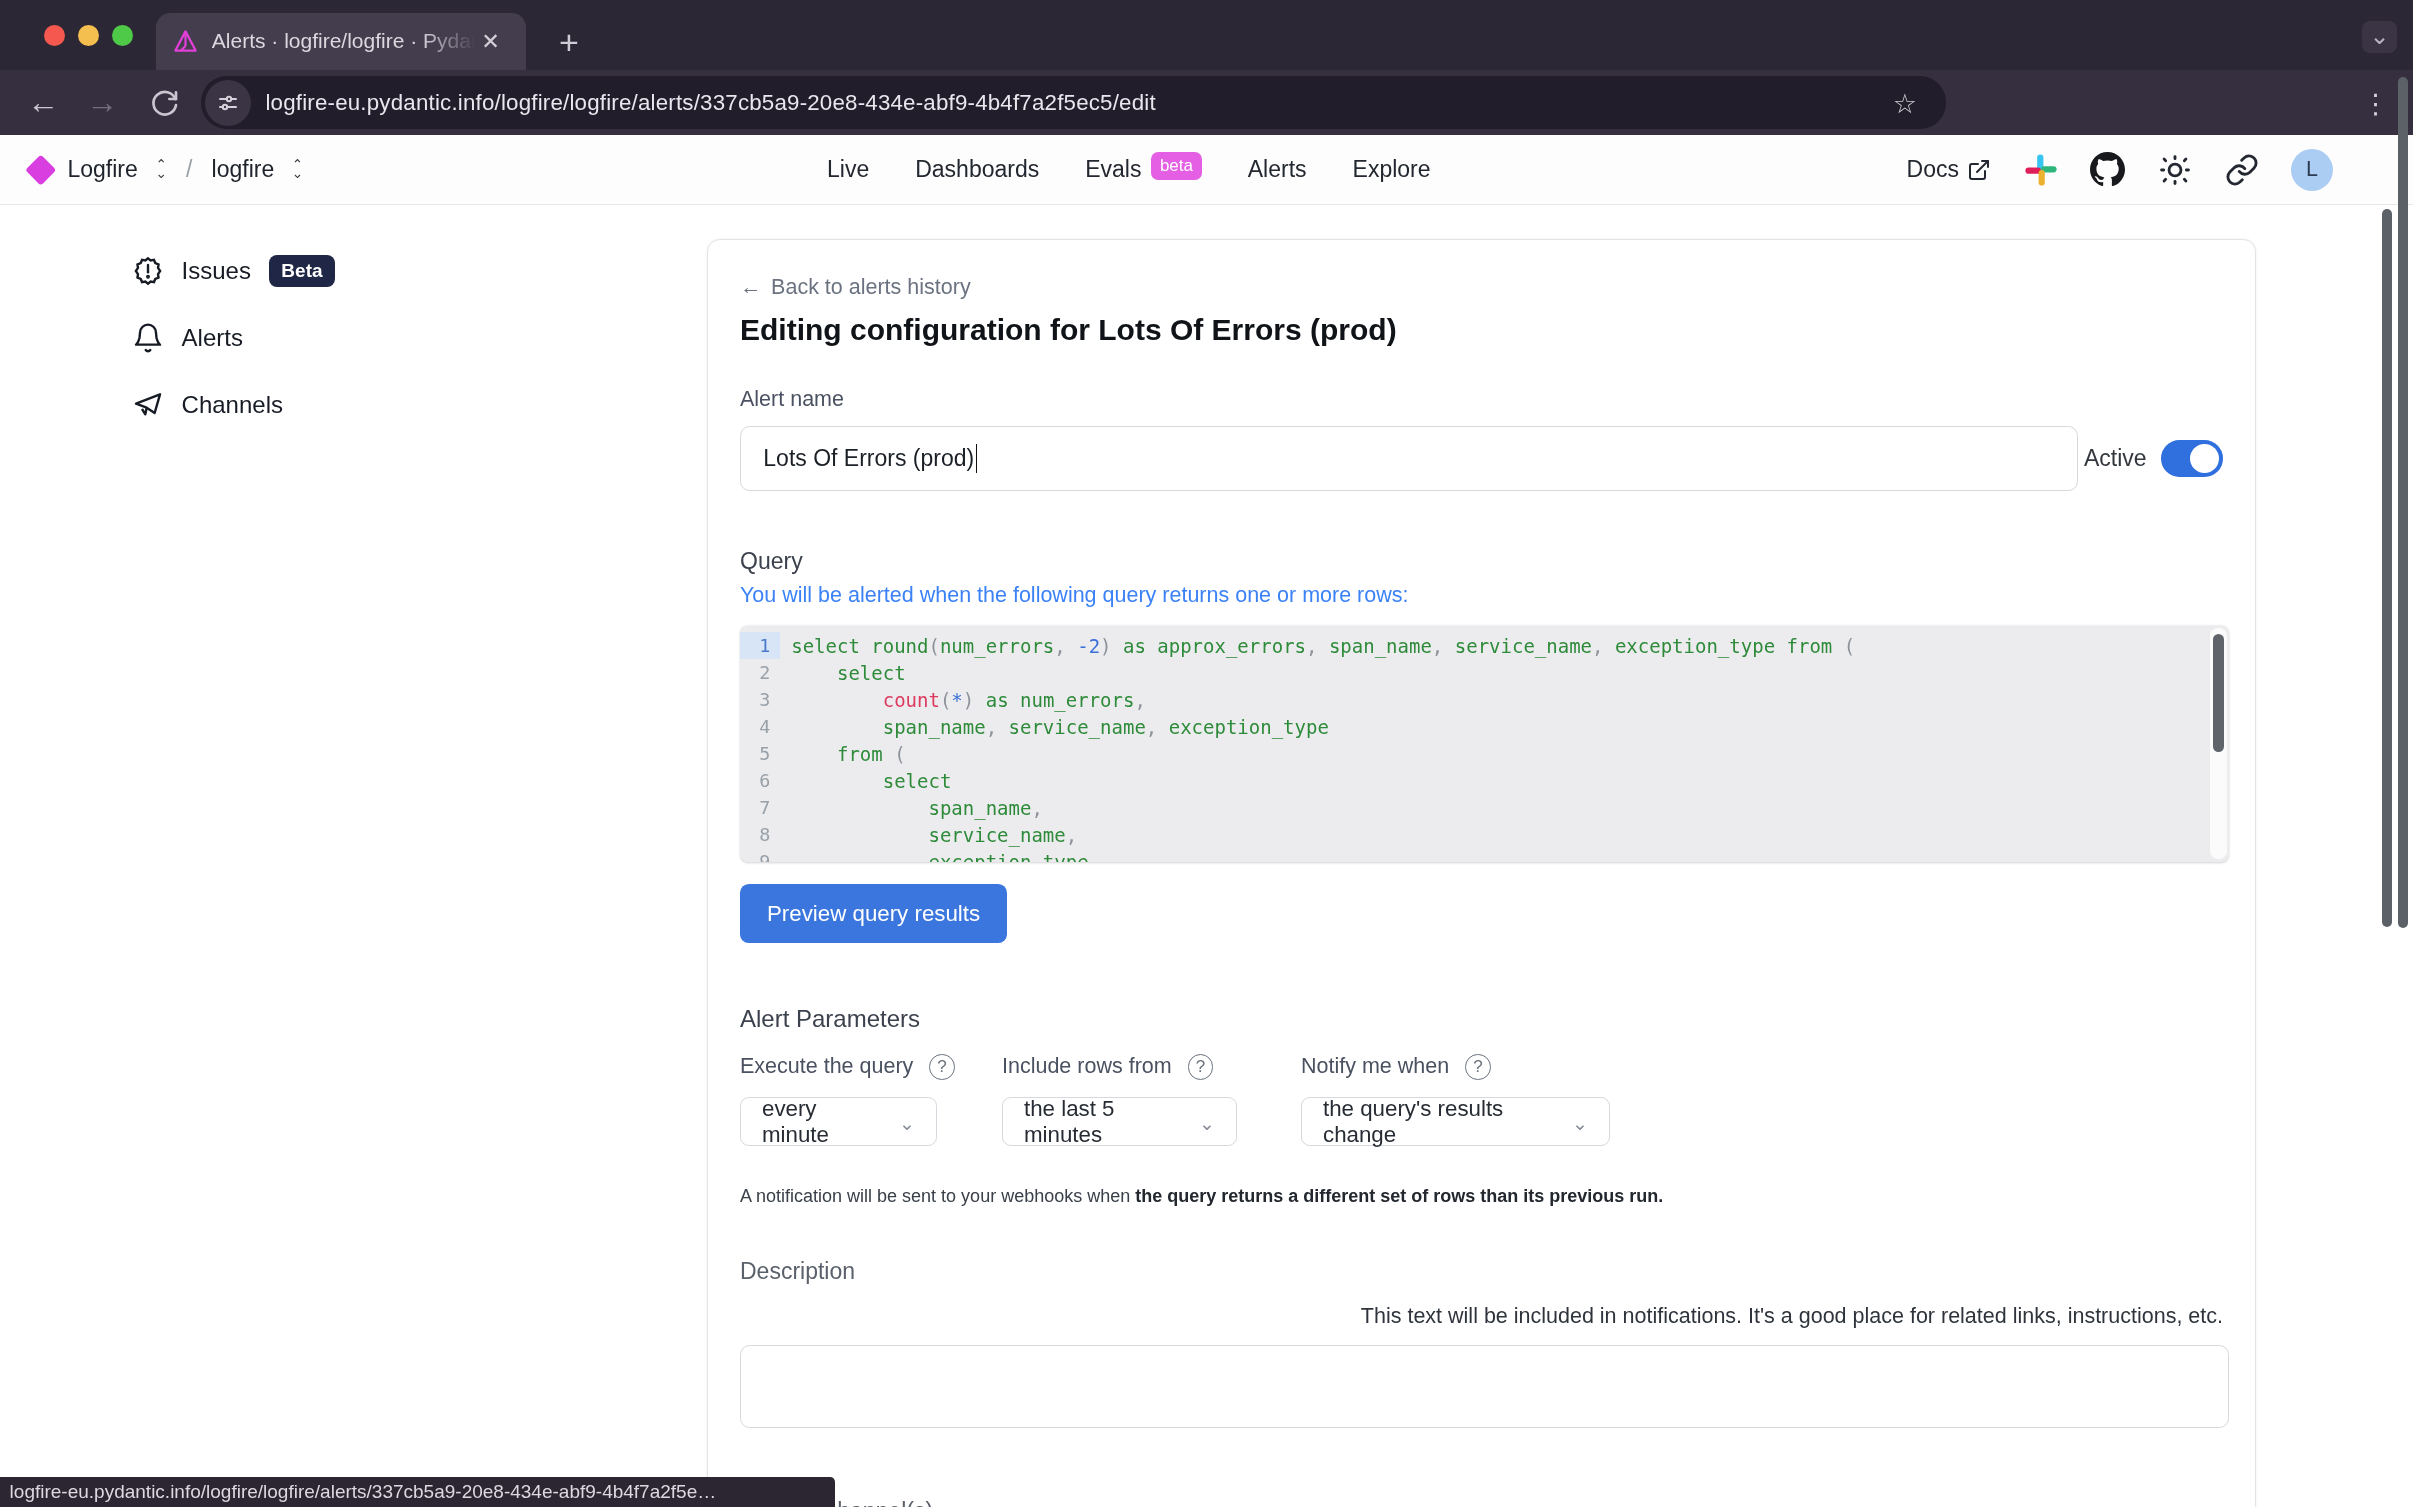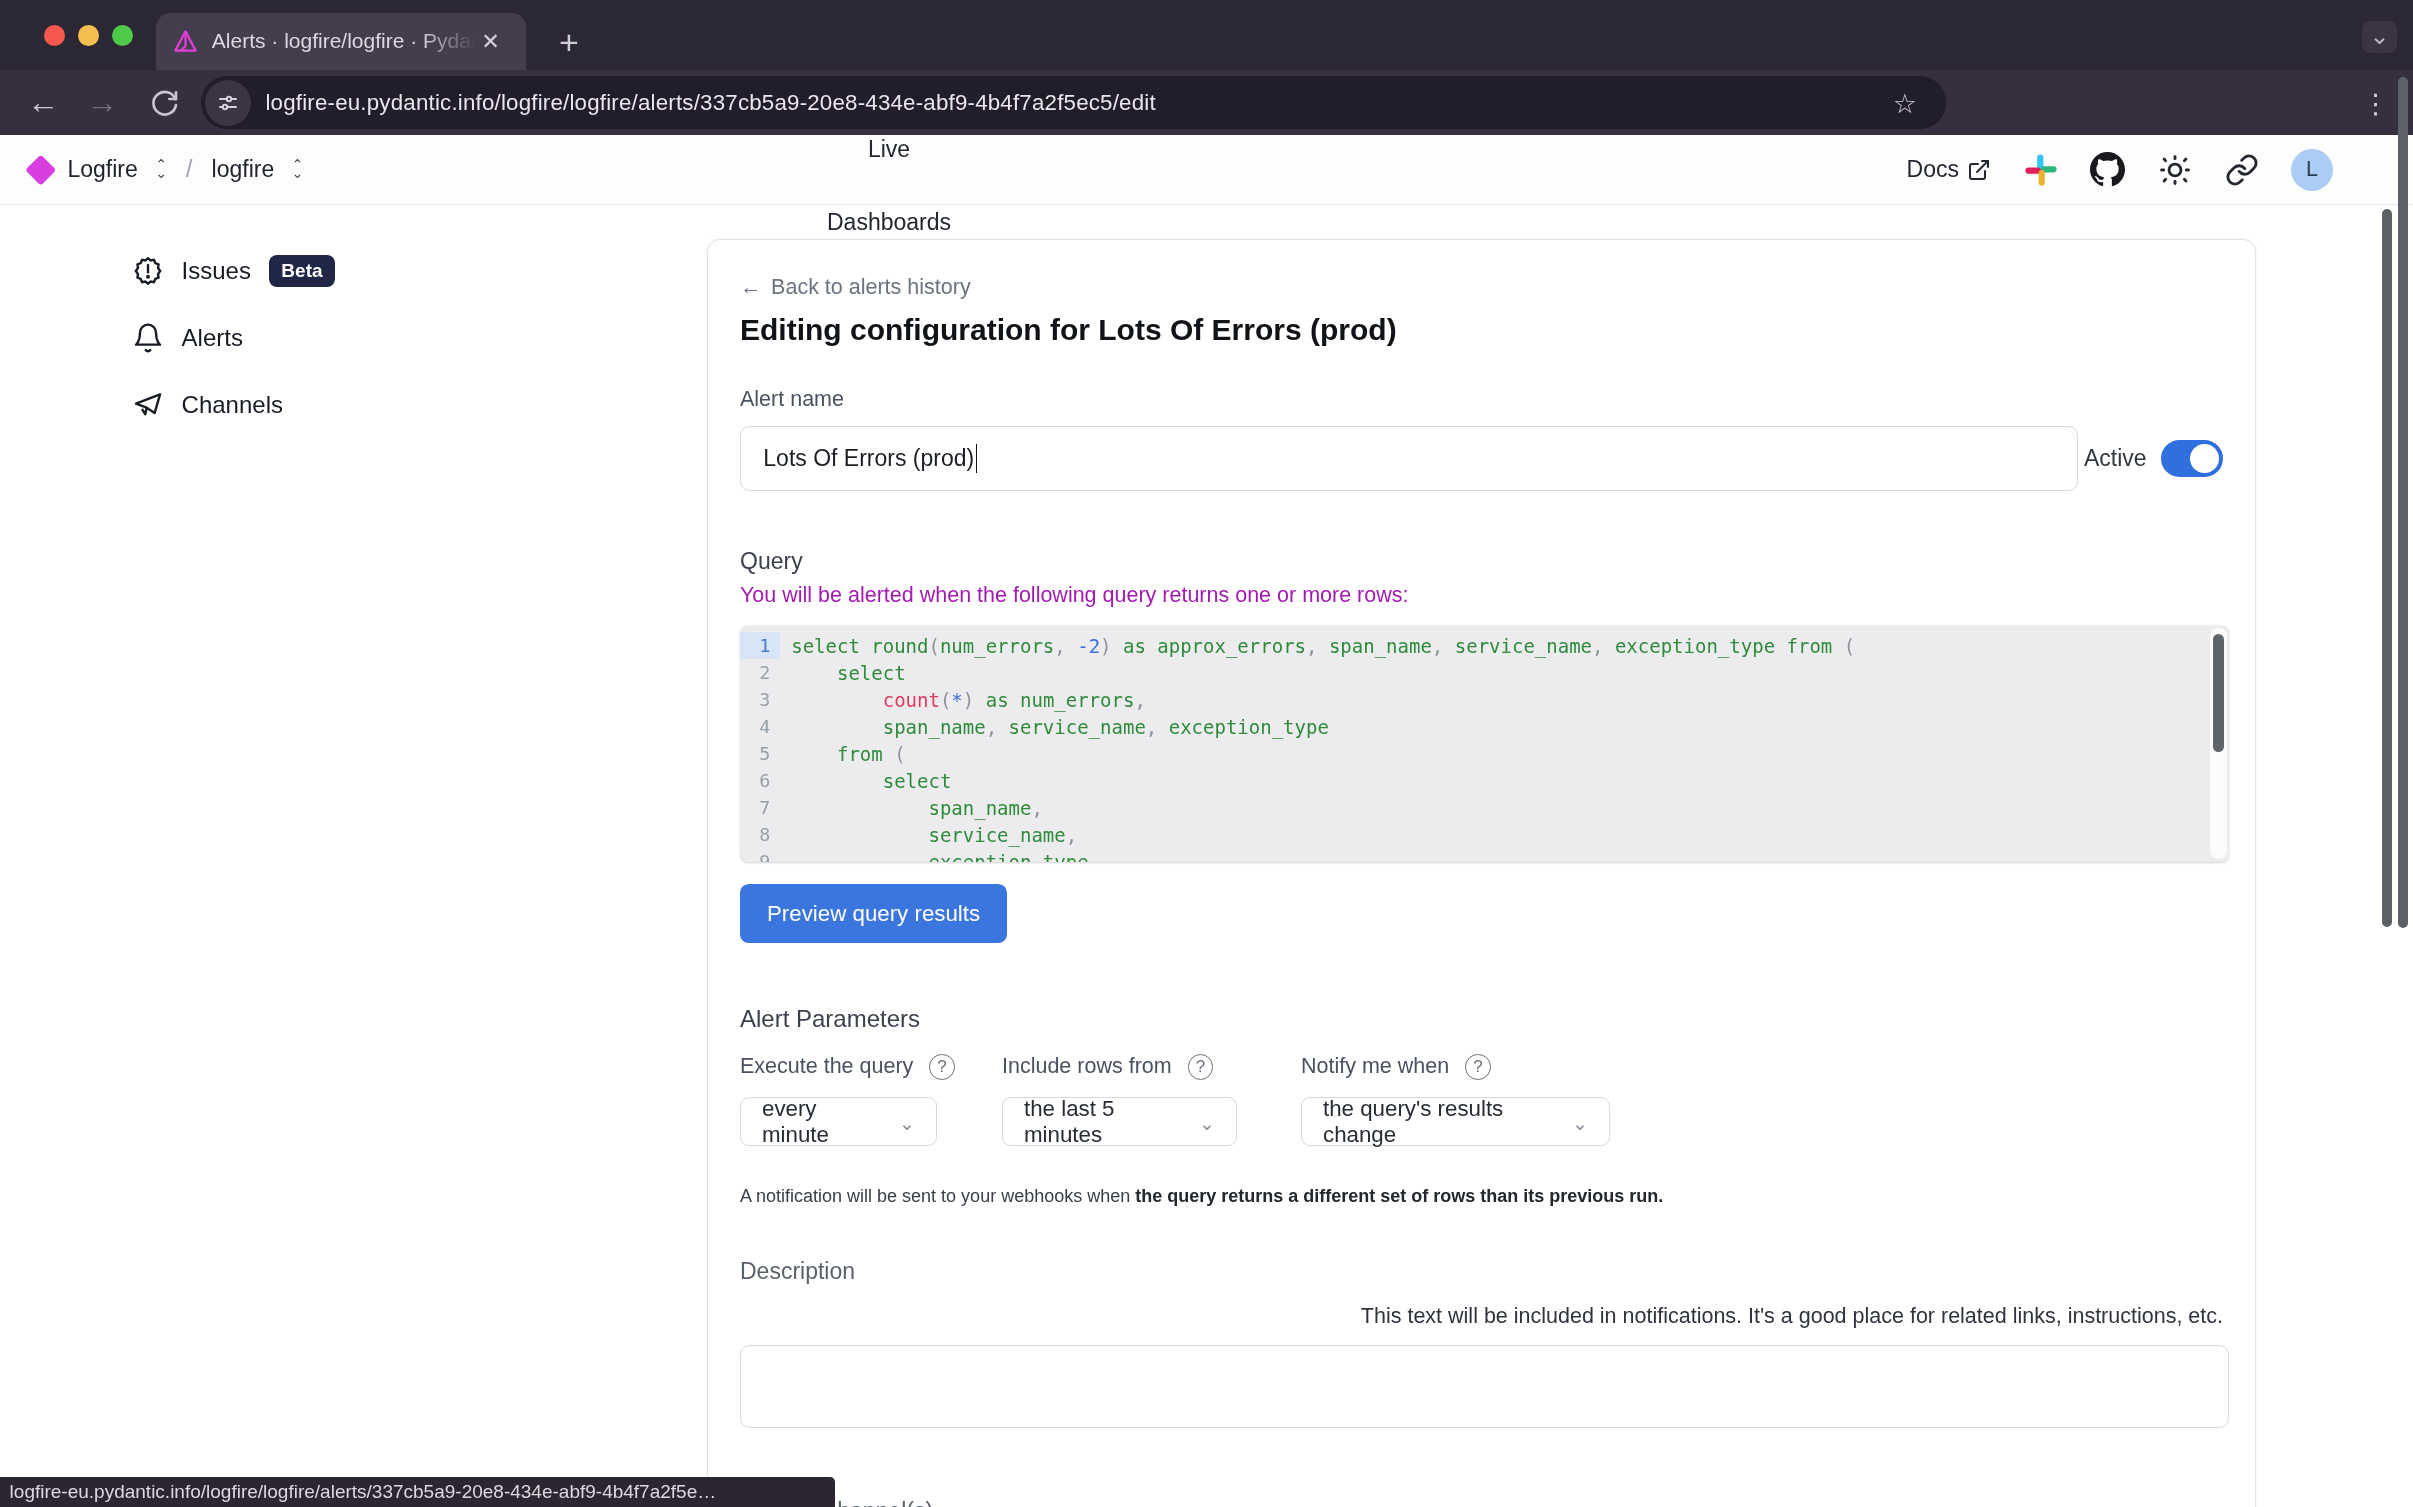--- a/index.html
+++ b/index.html
@@ -27,21 +27,21 @@
   .url-text { color:#e9e6ee; font-size:22.3px; margin-left:14.4px; letter-spacing:0.2px; }
   .star { position:absolute; right:29px; top:11.2px; font-size:27px; color:#cfccd5; }
   .kebab { position:absolute; right:24px; top:17.6px; color:#d5d2d9; font-size:27px; letter-spacing:0; }
 
   
   .appheader { position:absolute; left:0; top:136px; width:2413px; height:69px; background:#fdfdfe; border-bottom:1.6px solid #e7e8ec; }
   .orgswitch { position:absolute; left:30px; top:0; height:67px; display:flex; align-items:center; gap:16px; font-size:23px; color:#20242c; }
   .diamond { width:21.5px; height:21.5px; background:#d93ee0; transform:rotate(45deg); border-radius:3.2px; }
   .updown { display:inline-flex; flex-direction:column; line-height:8.8px; font-size:13.6px; color:#3a3f47; margin-left:1.6px; }
   .slash { color:#9aa0a8; font-size:23px; margin:0 3.2px; }
-  .mainnav { position:absolute; left:827px; top:0; height:67px; display:flex; align-items:center; gap:46px; font-size:23px; color:#23272f;flex-direction:column; }
+  .mainnav { position:absolute; left:827px; top:0; height:67px; display:flex; align-items:center; gap:46px; font-size:23px; color:#23272f; }
   .navitem { display:flex; align-items:center; gap:9.6px; }
   .beta-badge { background:#e45fe3; color:#ffffff; font-size:17px; border-radius:7.2px; padding:4px 8.8px; position:relative; top:-3.2px; }
   .headright { position:absolute; right:80px; top:0; height:67px; display:flex; align-items:center; gap:32px; }
   .docs { display:flex; align-items:center; gap:8px; font-size:23px; color:#23272f; }
   .hicon { width:35px; height:35px; display:flex; align-items:center; justify-content:center; }
   .avatar { width:42px; height:42px; border-radius:50%; background:#abcdf3; color:#2b3b52; font-size:21.5px; display:flex; align-items:center; justify-content:center; }
 
   
   .sidebar { position:absolute; left:132px; top:255px; width:335px; }
   .side-item { display:flex; align-items:center; gap:17.6px; margin-bottom:35px; font-size:24px; color:#171b24; }
@@ -54,21 +54,21 @@
   .h1 { margin-top:12.8px; font-size:30px; font-weight:700; color:#101317; }
   .field-label { margin-top:40px; font-size:21.5px; color:#4a5160; }
   .name-row { margin-top:14.4px; display:flex; align-items:center; }
   .text-input { width:1338px; height:65px; border:1.6px solid #d7d7de; border-radius:9.6px; font-size:23px; color:#1b1f26; padding:0 22.3px; display:flex; align-items:center; background:#fff; }
   .cursor { display:inline-block; width:1.6px; height:29px; background:#111; margin-left:1.6px; }
   .active-group { margin-left:auto; display:flex; align-items:center; gap:14.4px; font-size:23px; color:#33383f; }
   .toggle { width:62px; height:37px; background:#2f6fde; border-radius:18.4px; position:relative; }
   .toggle .knob { position:absolute; right:4px; top:4px; width:29px; height:29px; border-radius:50%; background:#fff; }
 
   .section-h { margin-top:57px; font-size:23px; color:#3c424d; }
-  .section-sub { margin-top:8px; font-size:21.5px; color:#a21caf; }
+  .section-sub { margin-top:8px; font-size:21.5px; color:#3b82f6; }
 
   .codeblock { position:relative; margin-top:17.6px; width:1489px; height:236px; background:#ececef; border-radius:8px; overflow:hidden; box-shadow:0 0.8px 2.4px rgba(0,0,0,0.18); }
   .code-lines { padding-top:6.4px; font-family:"DejaVu Sans Mono", monospace; font-size:19px; }
   .code-line { display:flex; height:27px; align-items:center; white-space:pre; }
   .ln { width:40px; flex:0 0 auto; text-align:right; padding-right:9.6px; color:#98a0a8; font-size:18.4px; align-self:stretch; display:flex; align-items:center; justify-content:flex-end; }
   .ln-hl { background:#d8e5f7; color:#4a79c9; }
   .code-text { padding-left:11.2px; }
   .tok-g{color:#2e8b3a;} .tok-p{color:#8d929b;} .tok-b{color:#3b6fd8;} .tok-r{color:#dd3a5e;}
   .code-sb-track { position:absolute; right:1.6px; top:2.4px; bottom:2.4px; width:17.6px; background:#fbfbfc; border-radius:8px; }
   .code-sb-thumb { position:absolute; right:4.8px; top:8px; width:11.2px; height:118px; background:#5f646a; border-radius:5.6px; }

